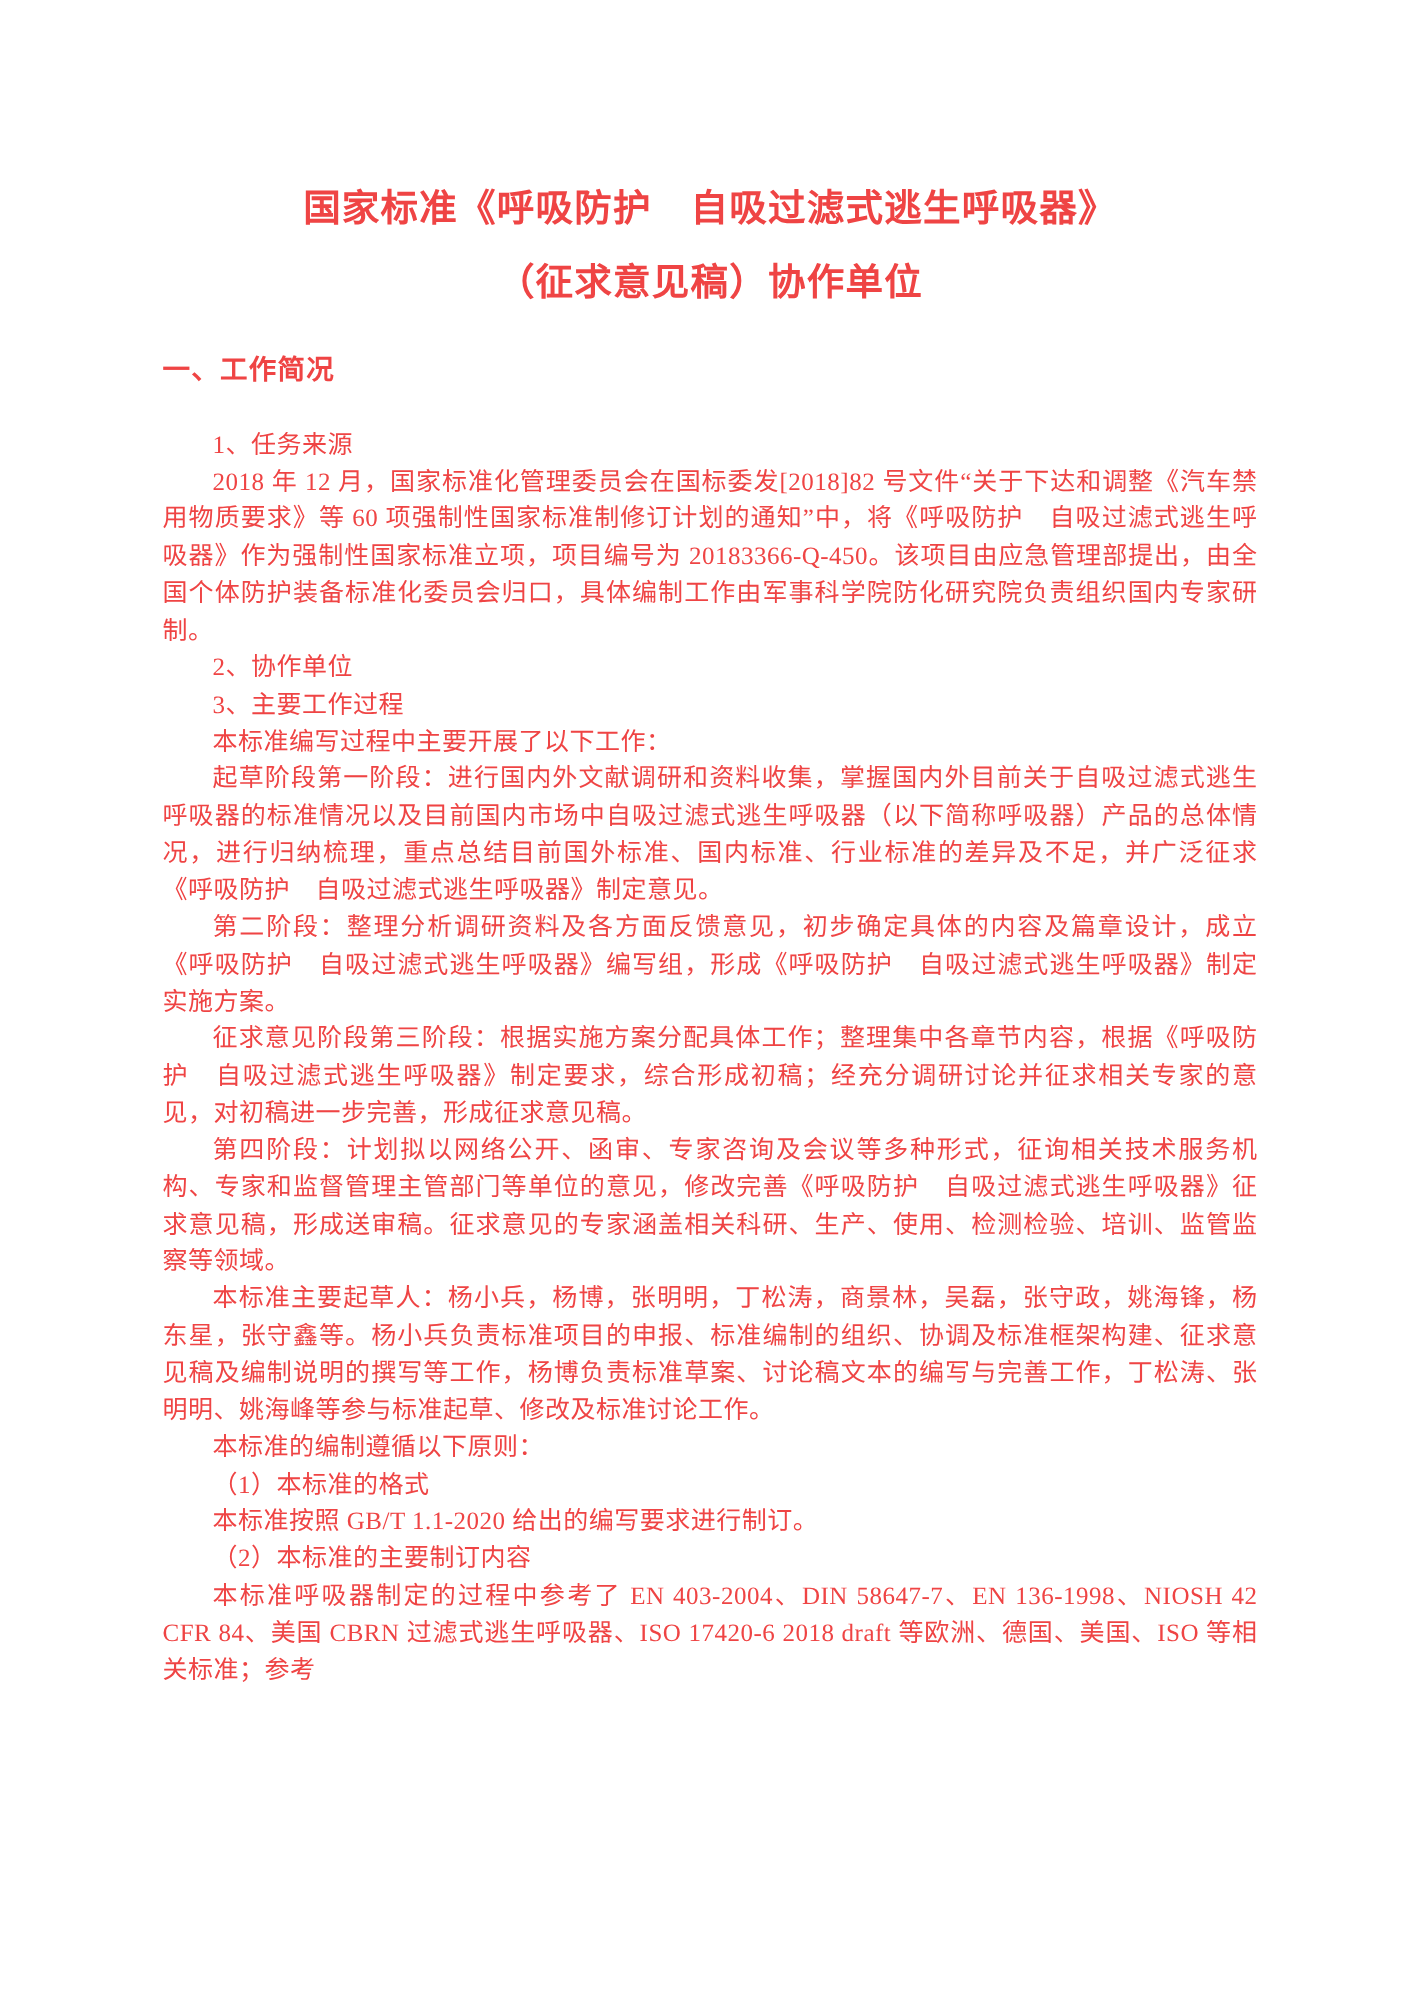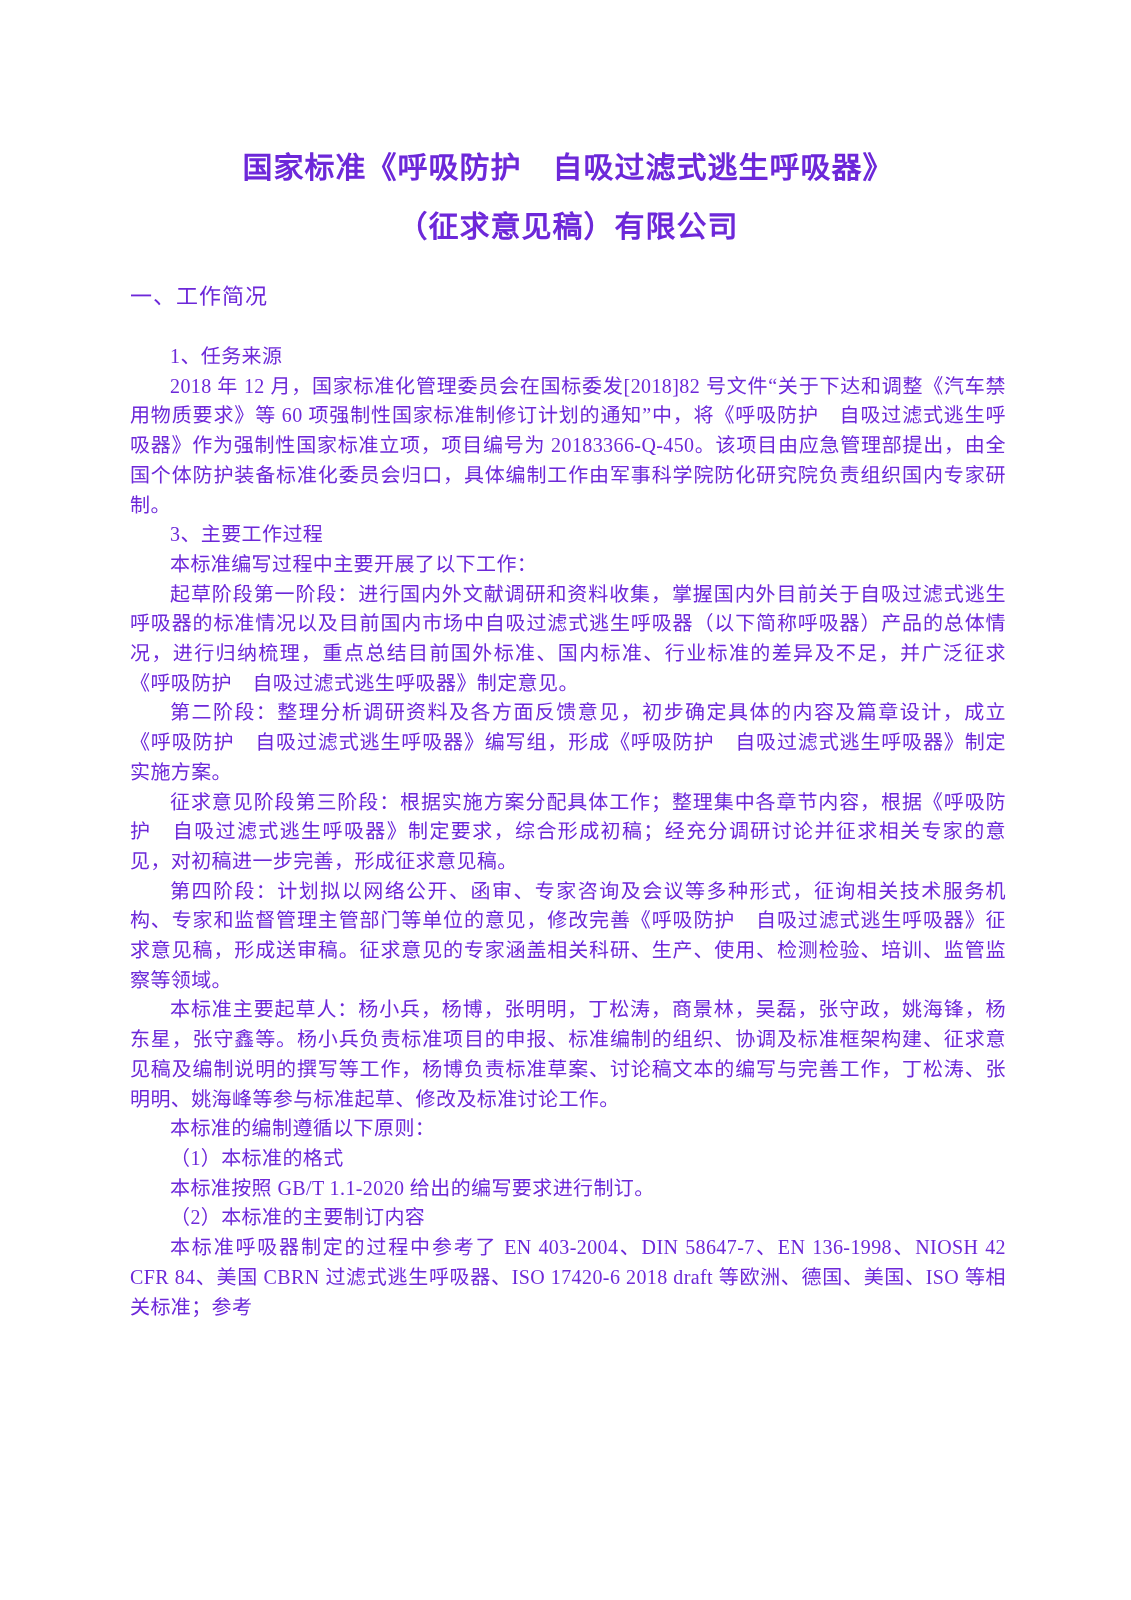--- a/index.html
+++ b/index.html
@@ -2,41 +2,41 @@
 <html lang="zh-CN"><head>
 <meta charset="utf-8">
 <style>
   html, body { margin: 0; padding: 0; background: #ffffff; }
   .page {
     position: relative;
     width: 1131px;
     height: 1600px;
     background: #ffffff;
     overflow: hidden;
-    color: #6d28d9;
+    color: #ef4444;
     font-family: "DejaVu Serif", serif;
   }
   .content {
     position: absolute;
     left: 130px;
     top: 0;
     width: 876px;
   }
   .doc-title {
     margin-top: 138px;
     text-align: center;
     font-weight: bold;
     font-size: 30px;
     line-height: 59px;
     font-family: "DejaVu Serif", serif;
     letter-spacing: 1px;
   }
   .section-heading {
     font-family: "DejaVu Sans", sans-serif;
-    font-weight: normal;
+    font-weight: bold;
     font-size: 22px;
     line-height: 30px;
     margin: 26px 0 30px 0;
     letter-spacing: 1px;
   }
   .section-heading.second { margin-top: 38px; }
   .body-text p {
     margin: 0;
     font-size: 20px;
     line-height: 29.7px;
@@ -47,28 +47,29 @@
   }
 </style>
 </head>
 <body>
 
 <div class="page">
   <div class="content">
 
     <div class="doc-title">
       <div>国家标准《呼吸防护　自吸过滤式逃生呼吸器》</div>
-      <div>（征求意见稿）有限公司</div>
+      <div>（征求意见稿）协作单位</div>
     </div>
 
     <div class="section-heading">一、工作简况</div>
 
     <div class="body-text">
       <p>1、任务来源</p>
       <p>2018 年 12 月，国家标准化管理委员会在国标委发[2018]82 号文件“关于下达和调整《汽车禁用物质要求》等 60 项强制性国家标准制修订计划的通知”中，将《呼吸防护　自吸过滤式逃生呼吸器》作为强制性国家标准立项，项目编号为 20183366-Q-450。该项目由应急管理部提出，由全国个体防护装备标准化委员会归口，具体编制工作由军事科学院防化研究院负责组织国内专家研制。</p>
+      <p>2、协作单位</p>
       <p>3、主要工作过程</p>
       <p>本标准编写过程中主要开展了以下工作：</p>
       <p>起草阶段第一阶段：进行国内外文献调研和资料收集，掌握国内外目前关于自吸过滤式逃生呼吸器的标准情况以及目前国内市场中自吸过滤式逃生呼吸器（以下简称呼吸器）产品的总体情况，进行归纳梳理，重点总结目前国外标准、国内标准、行业标准的差异及不足，并广泛征求《呼吸防护　自吸过滤式逃生呼吸器》制定意见。</p>
       <p>第二阶段：整理分析调研资料及各方面反馈意见，初步确定具体的内容及篇章设计，成立《呼吸防护　自吸过滤式逃生呼吸器》编写组，形成《呼吸防护　自吸过滤式逃生呼吸器》制定实施方案。</p>
       <p>征求意见阶段第三阶段：根据实施方案分配具体工作；整理集中各章节内容，根据《呼吸防护　自吸过滤式逃生呼吸器》制定要求，综合形成初稿；经充分调研讨论并征求相关专家的意见，对初稿进一步完善，形成征求意见稿。</p>
       <p>第四阶段：计划拟以网络公开、函审、专家咨询及会议等多种形式，征询相关技术服务机构、专家和监督管理主管部门等单位的意见，修改完善《呼吸防护　自吸过滤式逃生呼吸器》征求意见稿，形成送审稿。征求意见的专家涵盖相关科研、生产、使用、检测检验、培训、监管监察等领域。</p>
       <p>本标准主要起草人：杨小兵，杨博，张明明，丁松涛，商景林，吴磊，张守政，姚海锋，杨东星，张守鑫等。杨小兵负责标准项目的申报、标准编制的组织、协调及标准框架构建、征求意见稿及编制说明的撰写等工作，杨博负责标准草案、讨论稿文本的编写与完善工作，丁松涛、张明明、姚海峰等参与标准起草、修改及标准讨论工作。</p>
     </div>
 
 

